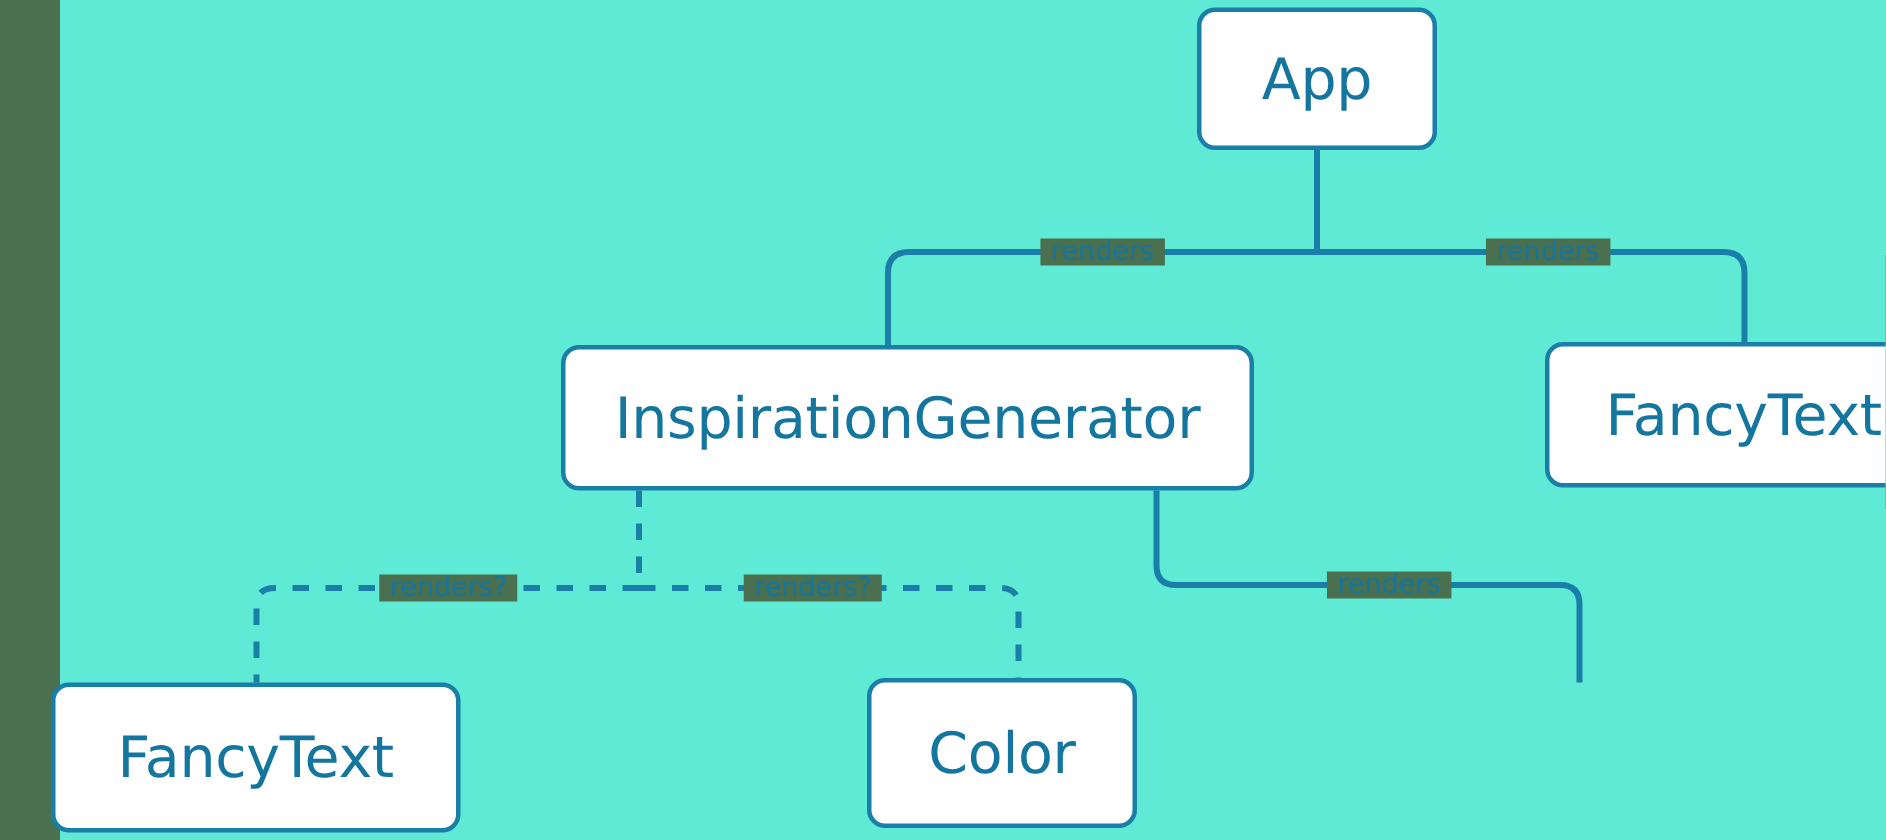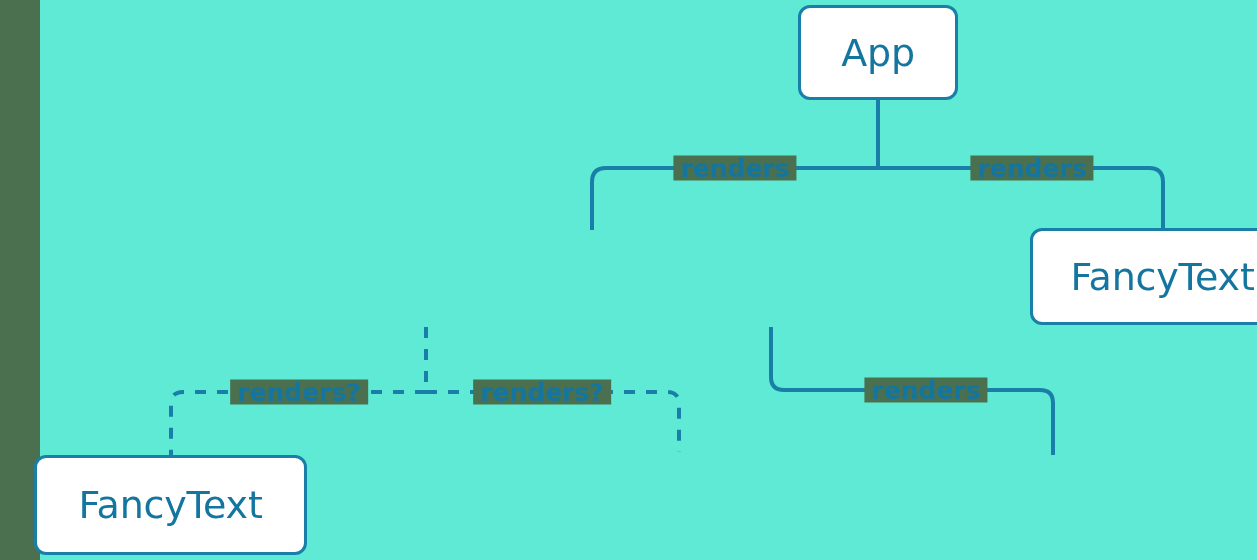--- a/index.html
+++ b/index.html
@@ -41,22 +41,22 @@
     font-size: 38px;
     font-weight: 400;
     letter-spacing: -0.2px;
     line-height: 1;
     white-space: nowrap;
     z-index: 2;
   }
   .edge-label {
     position: absolute;
     color: #14769e;
-    font-size: 25px;
-    font-weight: 700;
+    font-size: 18px;
+    font-weight: 400;
     line-height: 1;
     white-space: nowrap;
     background: #4a7050;
     padding: 0 7px;
     z-index: 3;
   }
 </style>
 </head>
 <body>
 
@@ -76,29 +76,35 @@
 
     <path d="M 386 392 L 627 392 Q 639 392 639 404 L 639 452" fill="none" stroke="#1a7fa8" stroke-width="4" stroke-linecap="butt" stroke-dasharray="11 11"></path>
 
     <path d="M 731 327 L 731 377 Q 731 390 744 390 L 1000 390 Q 1013 390 1013 403 L 1013 455" fill="none" stroke="#1a7fa8" stroke-width="4" stroke-linecap="butt"></path>
   </svg>
 
   <div class="node" style="left:758px; top:5px; width:160px; height:95px;">
     <span>App</span>
   </div>
 
+  <div class="node" style="left:334px; top:230px; width:462px; height:97px;">
+    <span>InspirationGenerator</span>
+  </div>
 
   <div class="node" style="left:990px; top:228px; width:265px; height:97px;">
     <span>FancyText</span>
   </div>
 
   <div class="node" style="left:-6px; top:455px; width:273px; height:100px;">
     <span>FancyText</span>
   </div>
 
+  <div class="node" style="left:538px; top:452px; width:180px; height:100px;">
+    <span>Color</span>
+  </div>
 
 
   <div class="edge-label" style="left:695px; top:168px; transform:translate(-50%,-50%);">renders</div>
 
   <div class="edge-label" style="left:992px; top:168px; transform:translate(-50%,-50%);">renders</div>
 
   <div class="edge-label" style="left:259px; top:392px; transform:translate(-50%,-50%);">renders?</div>
 
   <div class="edge-label" style="left:502px; top:392px; transform:translate(-50%,-50%);">renders?</div>
 

